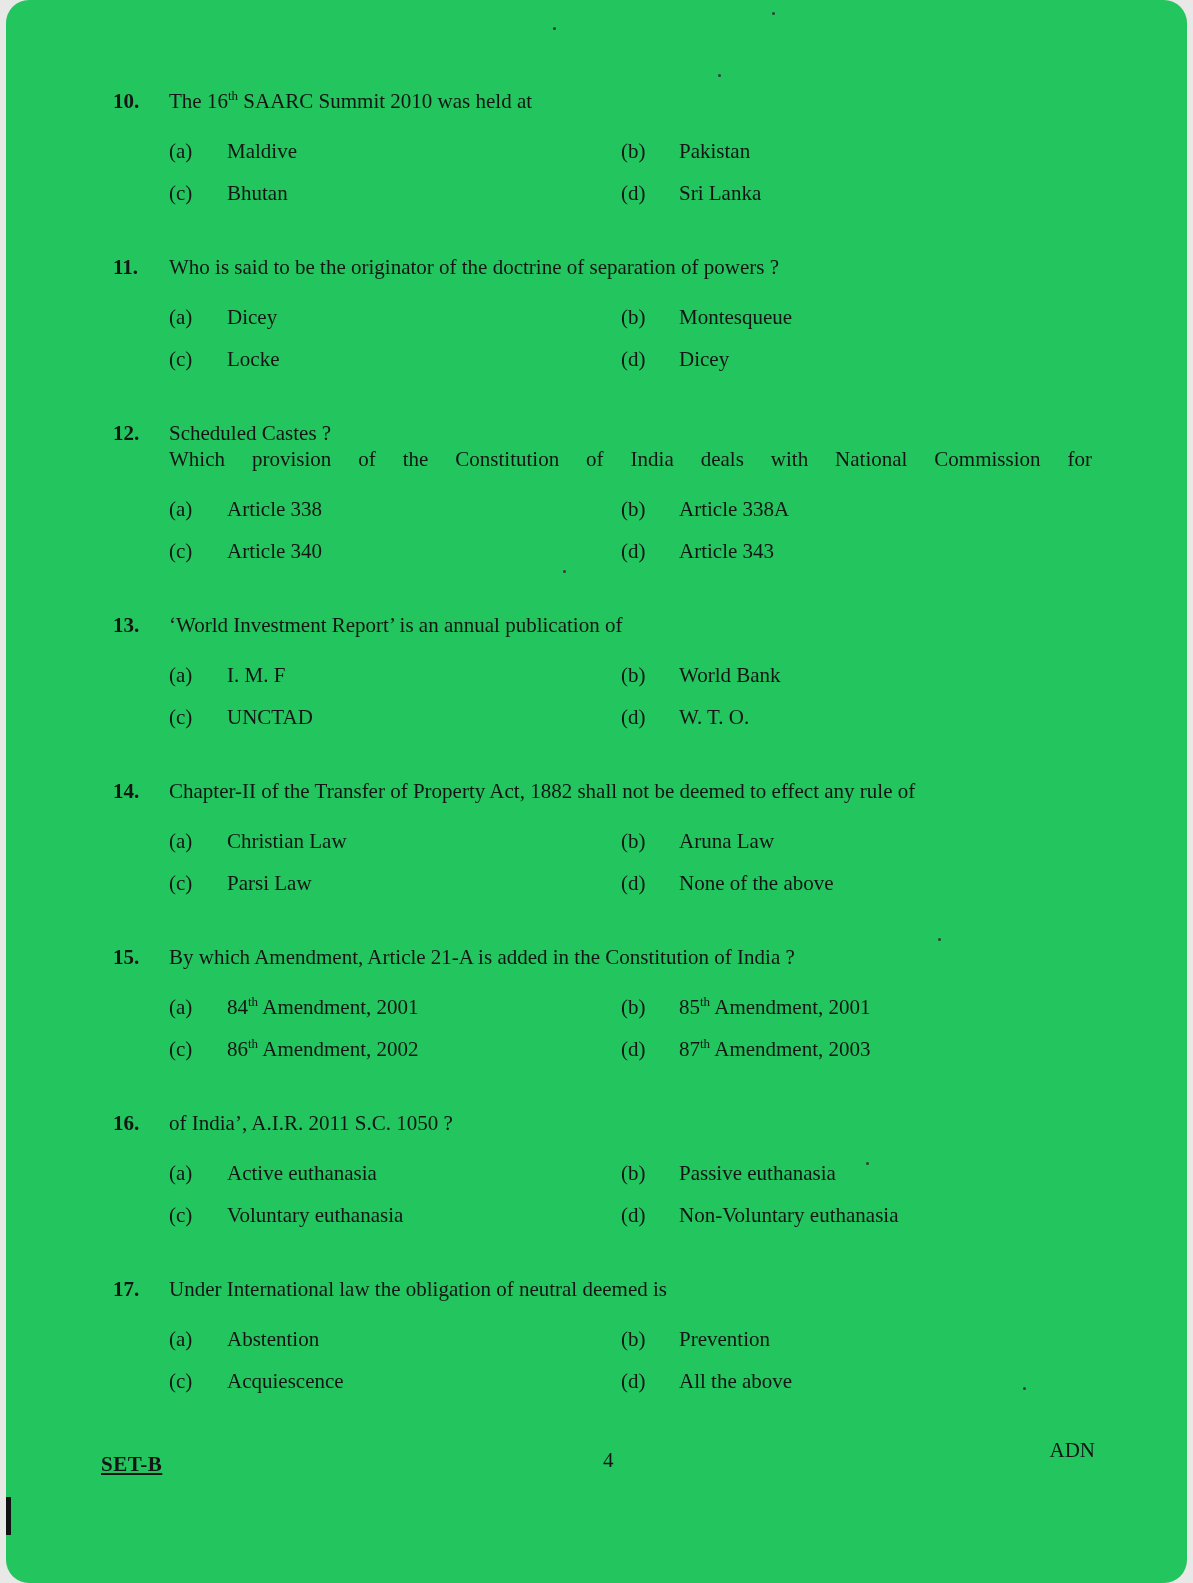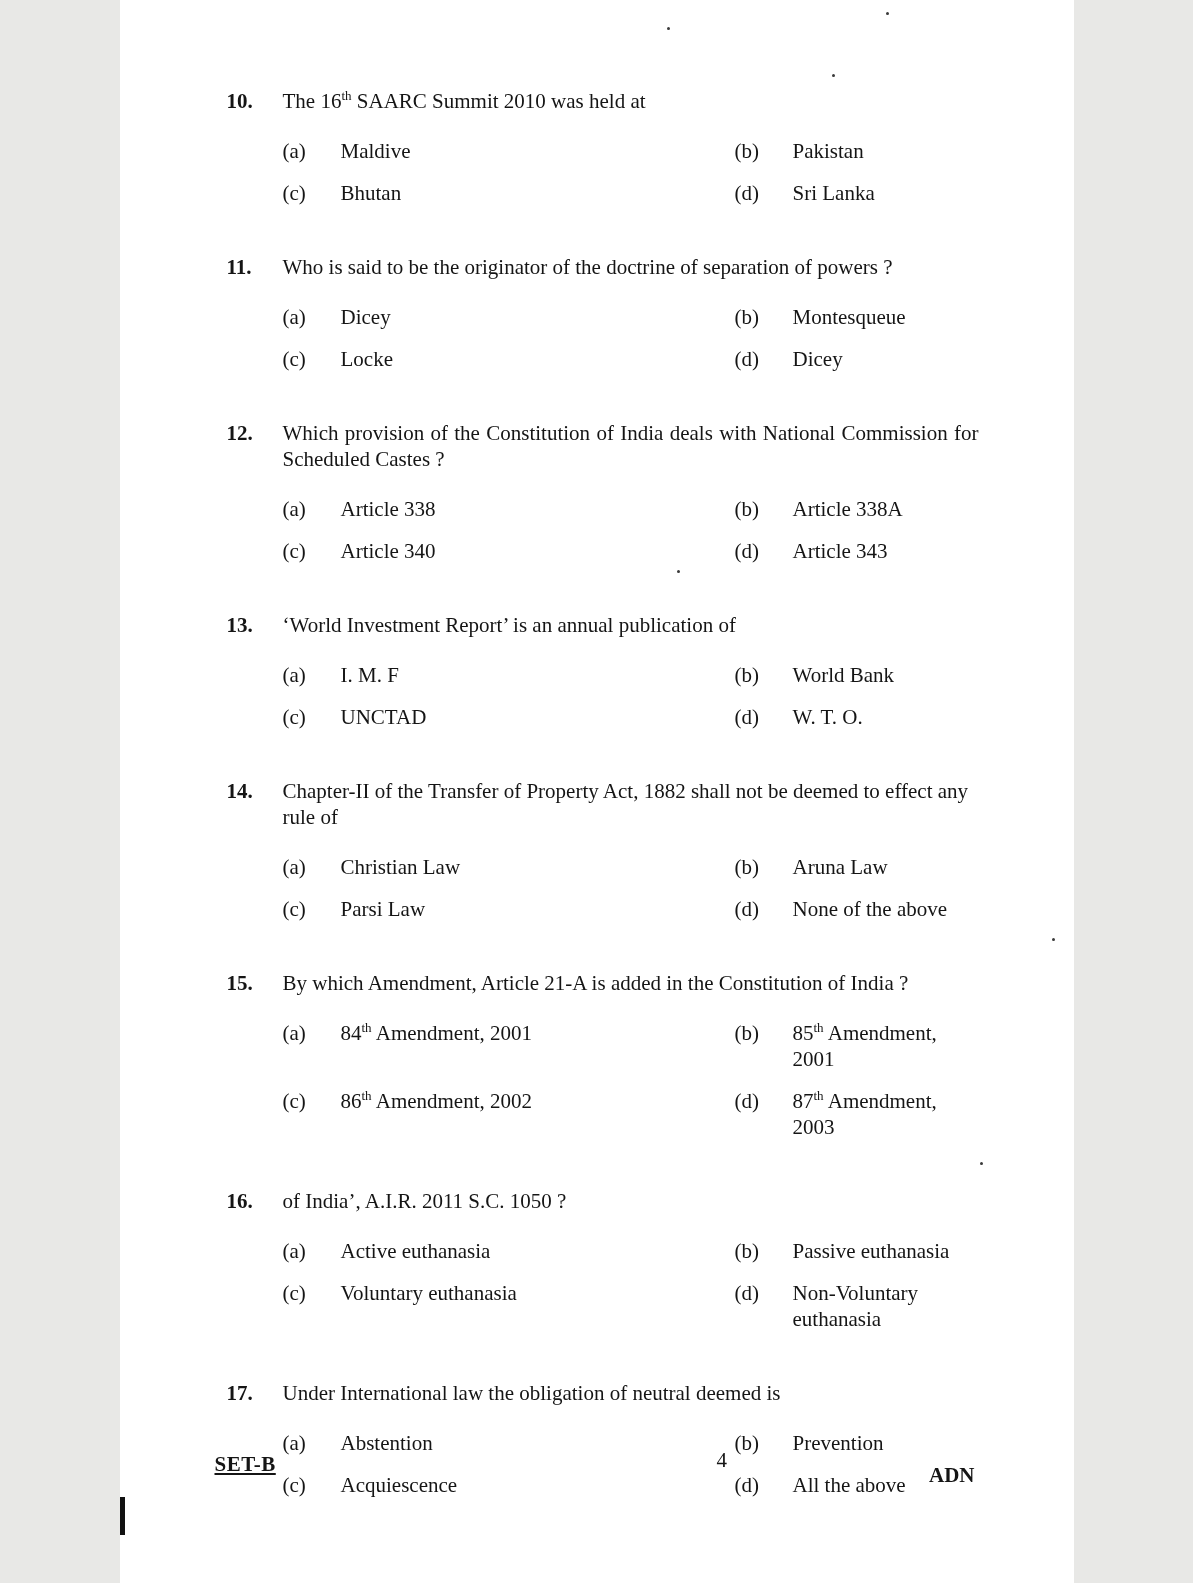--- a/index.html
+++ b/index.html
@@ -1,24 +1,25 @@
 <!DOCTYPE html>
 <html><head>
 <meta charset="utf-8">
 <style>
   html, body { margin: 0; padding: 0; background: #e8e8e6; }
   .sheet {
     position: relative;
-    width: 954px;
+    width: 1181px;
     height: 1583px;
     margin: 0 auto;
-    background: #ffffff;
+    background: #22c55e;
     font-family: "Liberation Serif", "DejaVu Serif", serif;
     color: #151515;
     overflow: hidden;
+    border-radius: 23px;
   }
   .content {
     position: absolute;
     left: 107px;
     top: 88px;
     right: 95px;
   }
   .q { display: flex; margin-bottom: 48px; }
   .q-num {
     flex: 0 0 56px;
@@ -44,21 +45,21 @@
     line-height: 0;
     vertical-align: super;
   }
   .footer-item {
     position: absolute;
     font-size: 21px;
     line-height: 24px;
   }
   .footer-left  { left: 95px;  top: 1452px; font-weight: bold; letter-spacing: 0.5px; text-decoration: underline; }
   .footer-center{ left: 597px; top: 1448px; }
-  .footer-right { right: 99px; top: 1438px; font-weight: bold; margin-top: 25px; }
+  .footer-right { right: 92px; top: 1438px; font-weight: normal; }
   
   .edge-mark {
     position: absolute;
     left: 0; top: 1497px;
     width: 5px; height: 38px;
     background: #111;
   }
   .speck {
     position: absolute;
     width: 3px; height: 3px;
@@ -119,22 +120,22 @@
               <span class="opt-text">Dicey</span>
             </div>
         </div>
       </div>
     </div>
 
     <div class="q">
       <div class="q-num">12.</div>
       <div class="q-body">
         <div class="q-text">
+          <div class="q-line">Scheduled Castes ?</div>
           <div class="q-line justify-last">Which provision of the Constitution of India deals with National Commission for</div>
-          <div class="q-line">Scheduled Castes ?</div>
         </div>
         <div class="opts">
           <div class="opt">
               <span class="opt-letter">(a)</span>
               <span class="opt-text">Article 338</span>
             </div>
           <div class="opt">
               <span class="opt-letter">(b)</span>
               <span class="opt-text">Article 338A</span>
             </div>

